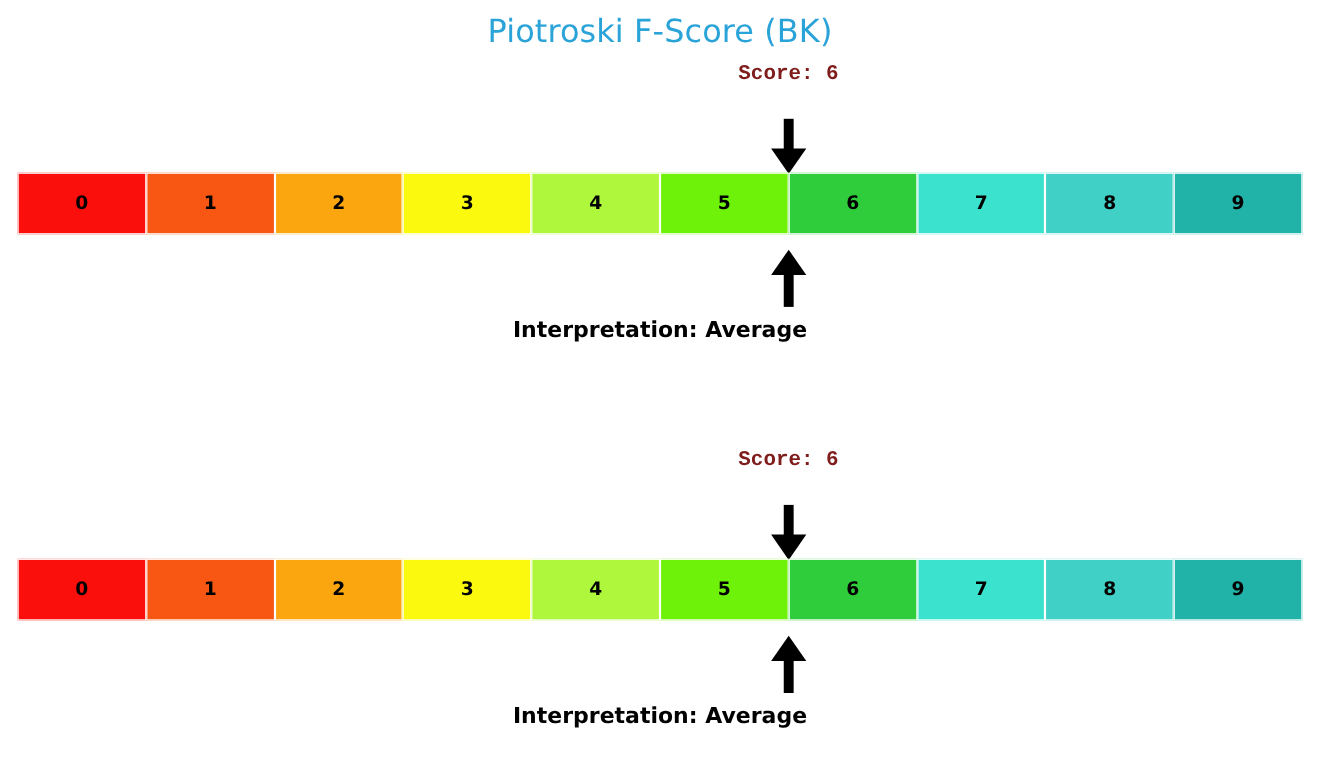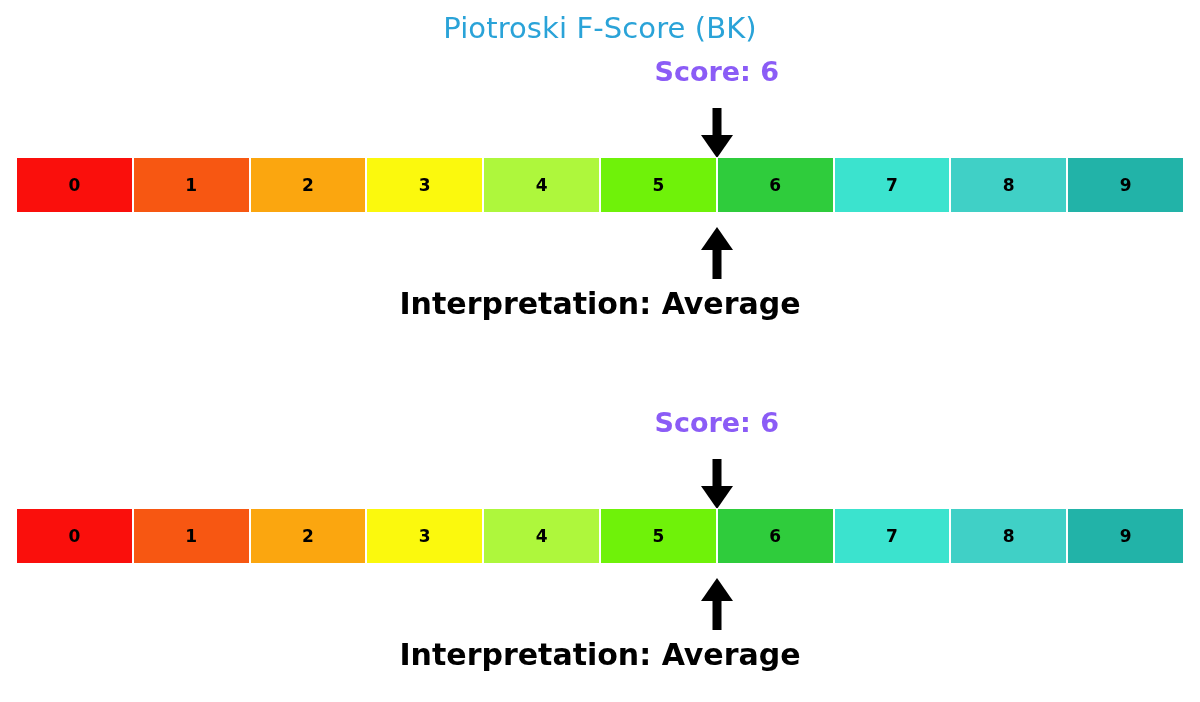--- a/index.html
+++ b/index.html
@@ -36,34 +36,35 @@
     line-height: 1;
     top: 14px;
     color: #2aa3d8;
     white-space: nowrap;
   }
 
   .score-label {
     position: absolute;
     top: 58px;
     transform: translateX(-50%);
-    font-size: 27px;
+    font-size: 19px;
     font-weight: bold;
-    color: #8b5cf6;
+    color: #7f1d1d;
     line-height: 1;
     white-space: nowrap;
+    font-family: Liberation Mono, monospace;
   }
 
   .interp-label {
     position: absolute;
     left: 0;
     width: 1200px;
     text-align: center;
     top: 289px;
-    font-size: 30px;
+    font-size: 20px;
     font-weight: bold;
     color: #000000;
     line-height: 1;
     white-space: nowrap;
   }
 
   
   .scale-bar {
     position: absolute;
     left: 16px;

